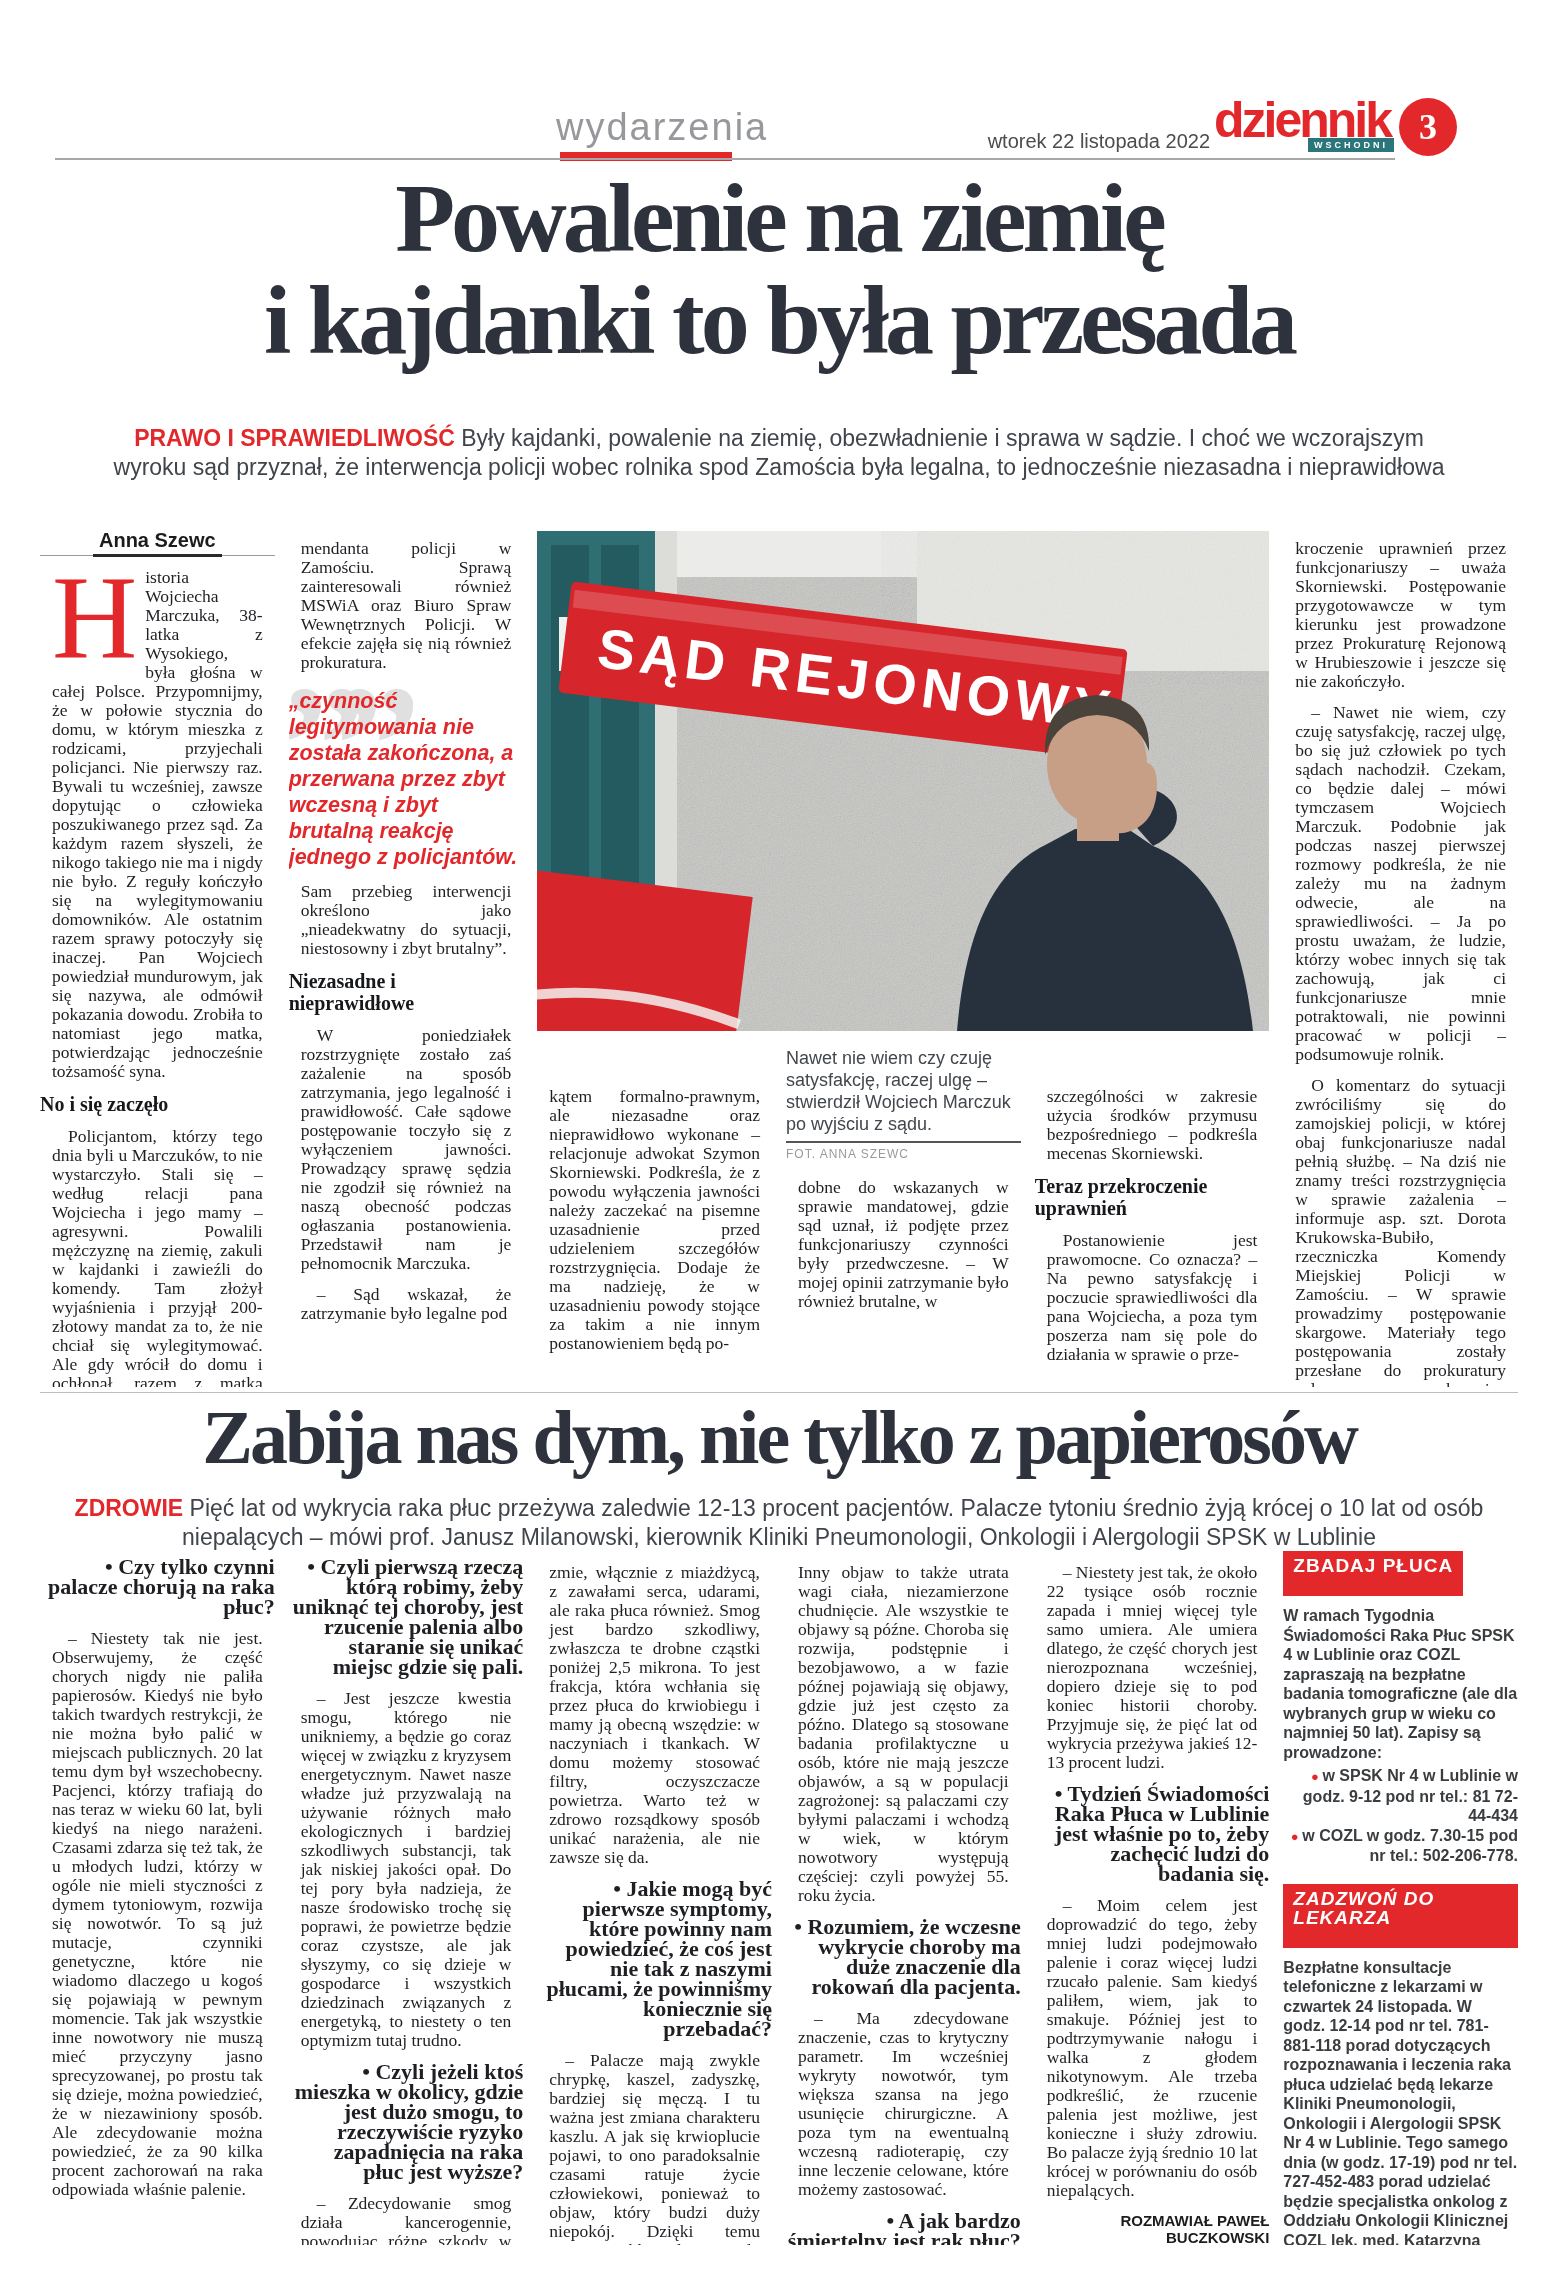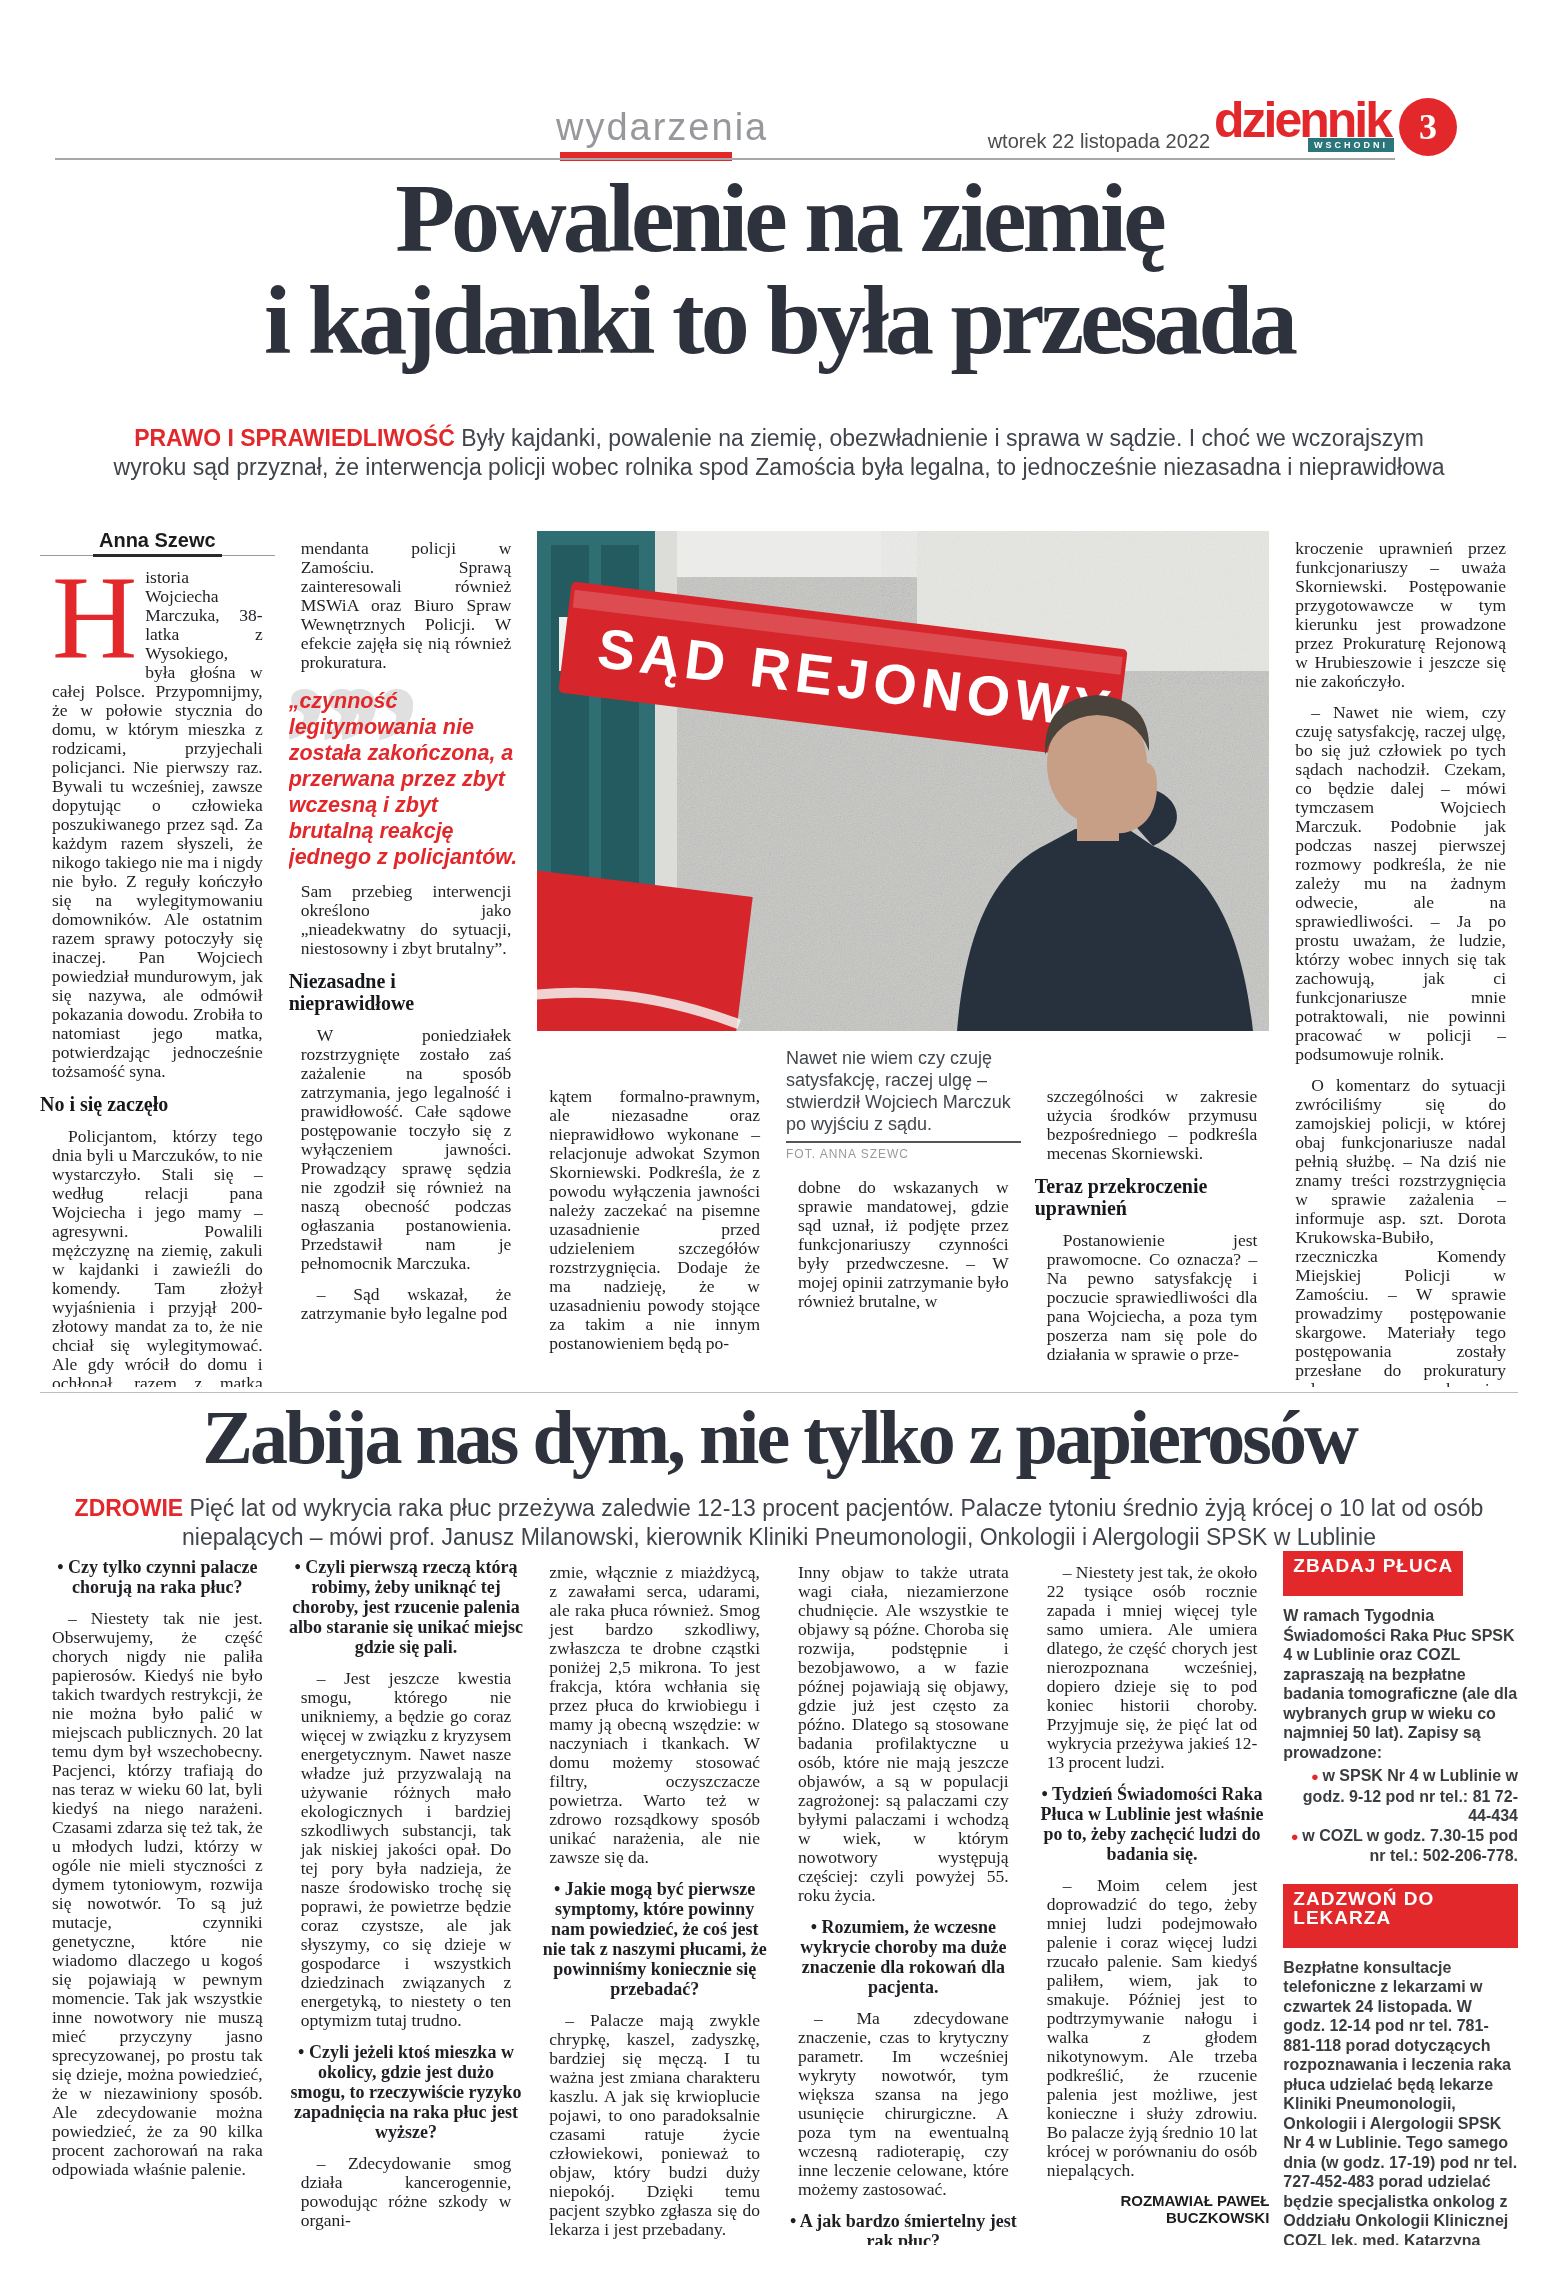--- a/index.html
+++ b/index.html
@@ -49,33 +49,33 @@
   .dropcap{float:left;font-family:"Liberation Serif",serif;font-size:118px;line-height:92px;
            color:var(--red);padding:4px 8px 0 0;}
   .pullquote{position:relative;z-index:0;margin:16px 0 12px;text-align:left;
              font:italic bold 21.5px/26px "Liberation Sans",sans-serif;color:var(--red);text-indent:0;}
   .pullquote::before{content:'””';position:absolute;z-index:-1;left:-8px;top:-28px;
              font:bold 170px/1 "Liberation Serif",serif;font-style:normal;color:#e0e0e0;letter-spacing:-30px;}
   .photo-caption{font:18px/22px "Liberation Sans",sans-serif;color:#42474d;text-align:left;
                  padding-bottom:6px;border-bottom:2px solid #555;margin:0;}
   .photo-credit{font:12px/16px "Liberation Sans",sans-serif;color:#9a9a9a;letter-spacing:1px;
                 margin:3px 0 16px;text-align:left;}
-  .question{font-weight:bold;margin:6px 0 2px;text-align:center;font-size:18px;line-height:20px;}
+  .question{font-weight:bold;margin:6px 0 2px;text-align:right;font-size:22px;line-height:20px;}
   .question::before{content:'• ';}
   .qa-footer{font:bold 15px "Liberation Sans",sans-serif;text-align:right;margin-top:8px;color:#1c1c1c;}
 
   
   .photo{position:absolute;left:497px;top:4px;width:732px;height:500px;overflow:hidden;background:#c6c6c3;}
 
   
   .sidebar{font:bold 16px/19.5px "Liberation Sans",sans-serif;color:#3a3d40;text-align:left;}
   .sb-title{display:inline-block;background:var(--red);color:#fff;
             font:bold 19px/19px "Liberation Sans",sans-serif;letter-spacing:1px;
             padding:5px 10px 21px;margin:0 0 10px;}
-  .sb-title2{margin-top:18px;}
+  .sb-title2{margin-top:18px;font-style:italic;}
   .sb-text{margin:0 0 4px;}
   .sb-item{margin:0;text-align:right;}
   .sb-item::before{content:'● ';color:var(--red);font-size:13px;}
 </style>
 </head>
 <body>
 
 <div class="page">
 
   <div class="sect-title">wydarzenia</div>

